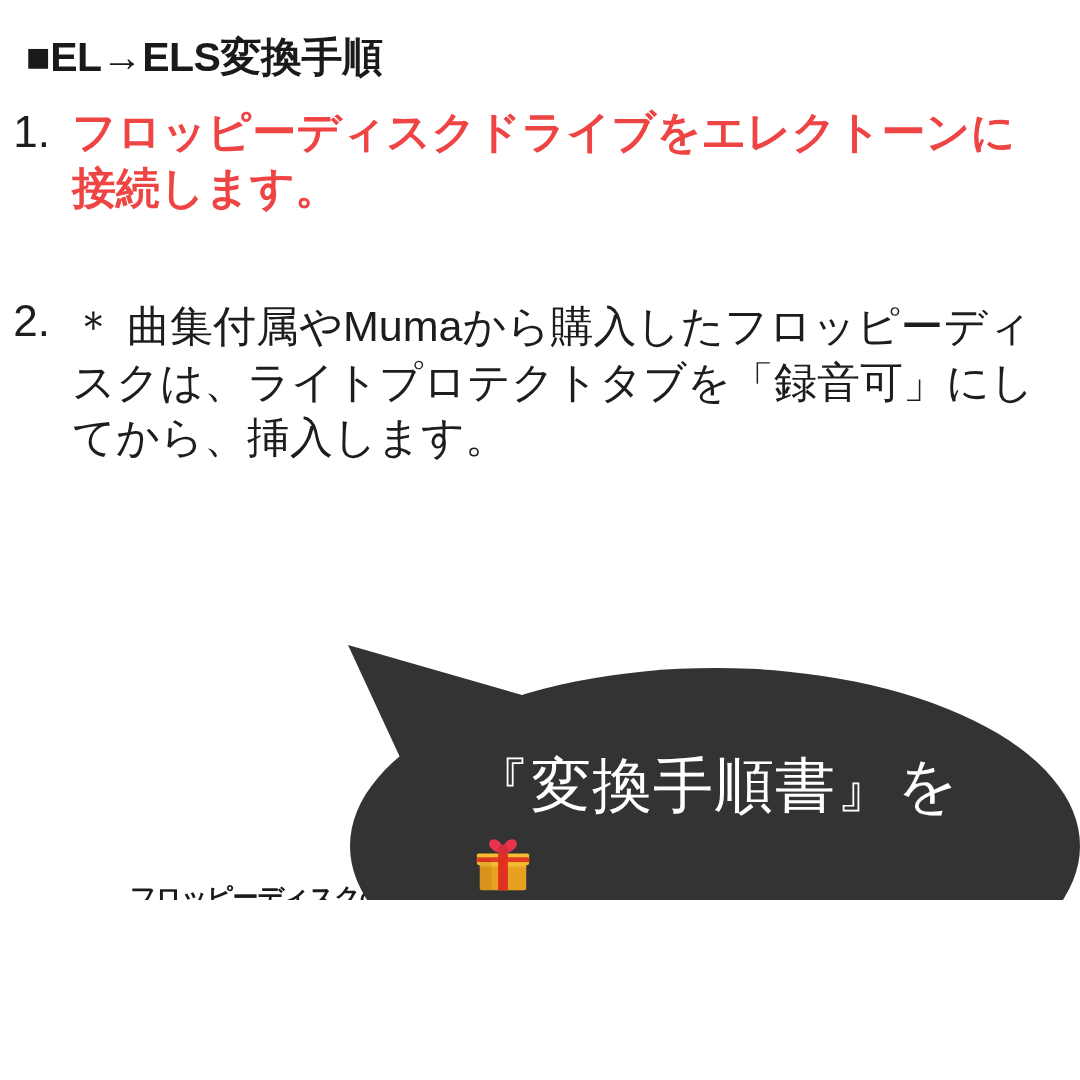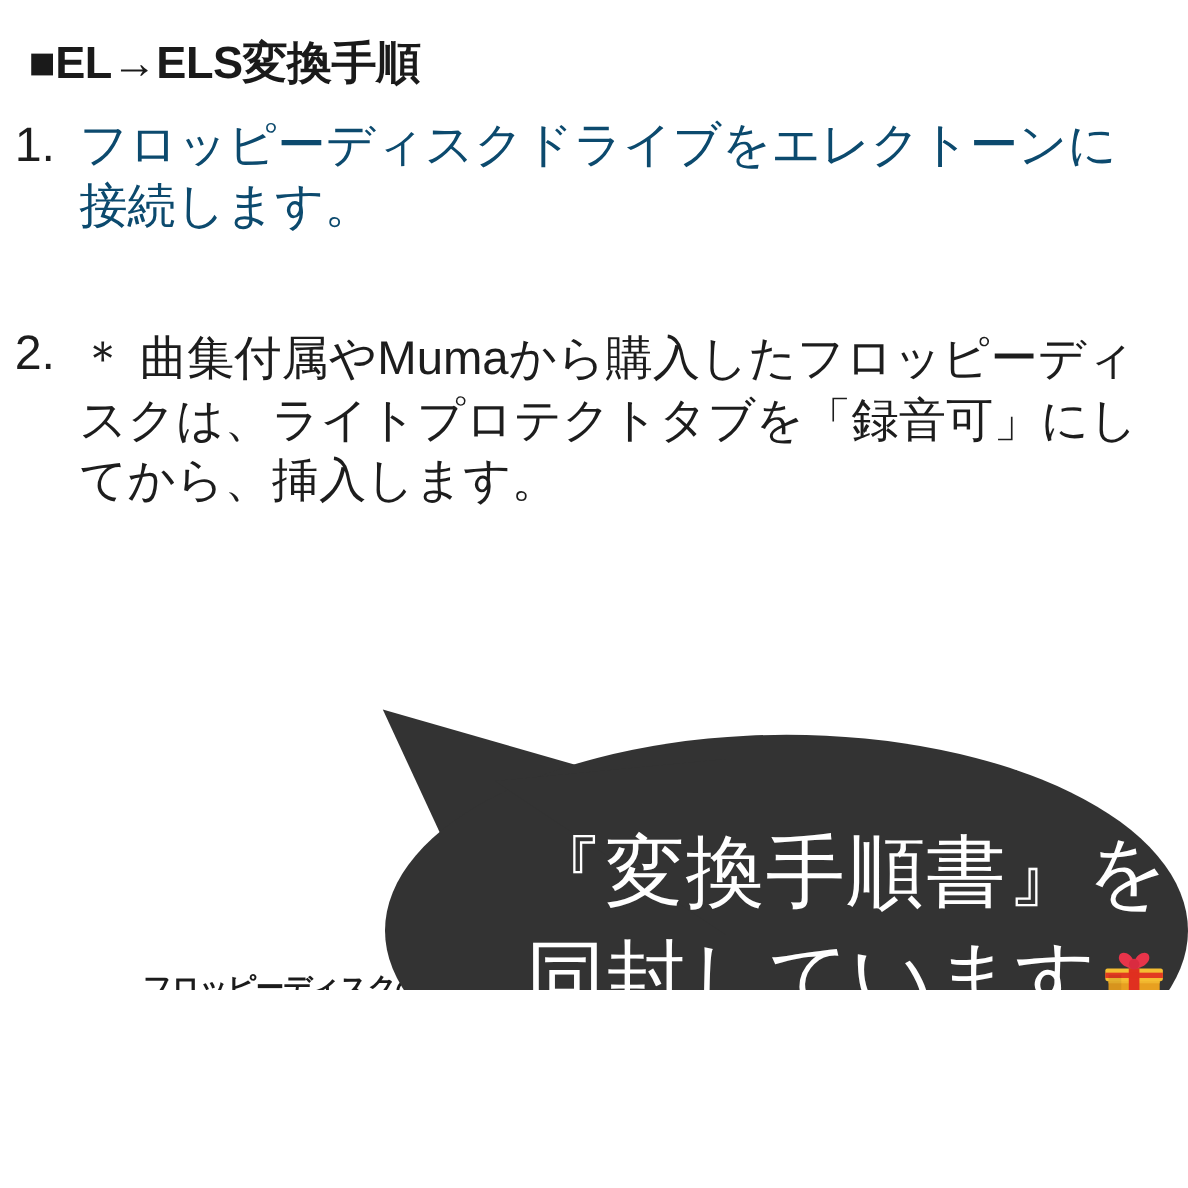--- a/index.html
+++ b/index.html
@@ -63,22 +63,22 @@
     box-sizing: border-box;
   }
   .step-body {
     flex: 1 1 auto;
     min-width: 0;
     padding-right: 34px;
   }
   .step-text {
     font-size: 44px;
     line-height: 1.28;
-    font-weight: 400;
-    color: #0c4a6e;
+    font-weight: 700;
+    color: #ef4444;
     letter-spacing: 0px;
   }
   .step-note {
     font-size: 43px;
     line-height: 1.30;
     font-weight: 400;
     color: #1d1d1d;
     margin-top: 6px;
     text-indent: 0;
   }
@@ -139,23 +139,23 @@
   .bubble-svg {
     position: absolute;
     left: 0;
     top: 0;
   }
   .bubble-text {
     position: absolute;
     left: 140px;
     top: 116px;
     width: 600px;
-    text-align: center;
+    text-align: left;
     color: #ffffff;
-    font-size: 72px;
+    font-size: 60px;
     line-height: 1.33;
     font-weight: 400;
     letter-spacing: 1px;
     white-space: nowrap;
   }
   .bubble-line {
     display: block;
   }
   .gift-emoji {
     display: inline-block;
@@ -243,21 +243,21 @@
 
       <path d="M18 15 L300 96 L150 300 Z" fill="#333333"></path>
 
       <ellipse cx="385" cy="216" rx="365" ry="178" fill="#333333"></ellipse>
       <path d="M120 80 L330 60 L330 220 Z" fill="#333333"></path>
     </svg>
 
     <div class="bubble-text">
       <span class="bubble-line">『変換手順書』を</span>
       <span class="bubble-line">
-        <span>同封しています</span><svg class="gift-emoji" viewBox="0 0 64 64">
+        <svg class="gift-emoji" viewBox="0 0 64 64">
 
           <rect x="8" y="26" width="48" height="32" rx="2" fill="#E8A020"></rect>
           <rect x="8" y="26" width="48" height="8" fill="#F0B52E"></rect>
 
           <rect x="5" y="20" width="54" height="12" rx="2" fill="#F5BE32"></rect>
 
           <rect x="27" y="20" width="10" height="38" fill="#E03020"></rect>
 
           <rect x="5" y="24" width="54" height="5" fill="#E03020" opacity="0.92"></rect>
 

